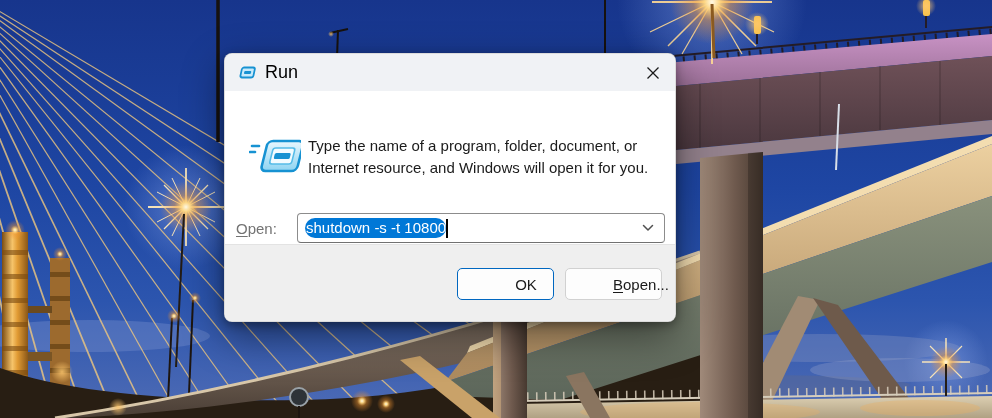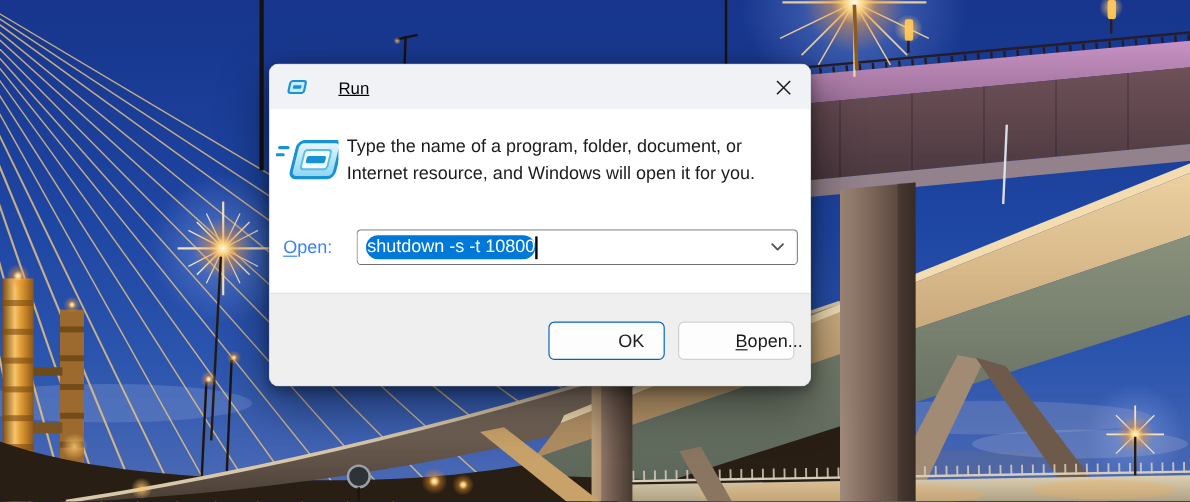--- a/index.html
+++ b/index.html
@@ -8,29 +8,29 @@
   .bg{position:absolute;inset:0;display:block;}
 
   
   .run-dialog{position:absolute;left:224px;top:53px;width:452px;height:269px;
     background:#fff;border-radius:8px;overflow:hidden;box-sizing:border-box;
     border:1px solid rgba(0,0,0,.14);
     box-shadow:0 14px 42px rgba(0,0,0,.48),0 3px 10px rgba(0,0,0,.32);}
   .titlebar{height:37px;background:#f0f2f5;display:flex;align-items:center;
     padding-left:13px;position:relative;}
   .app-icon{display:flex;}
-  .title{font-size:14px;color:#000;margin-left:26px;text-decoration:underline;}
+  .title{font-size:18px;color:#000;margin-left:9px;}
   .close-btn{position:absolute;right:0;top:0;width:45px;height:37px;background:none;
     border:none;display:flex;align-items:center;justify-content:center;padding:0;cursor:pointer;}
   .content{background:#fff;height:153px;box-sizing:border-box;padding-top:21px;}
-  .desc-row{display:flex;padding-left:5px;}
+  .desc-row{display:flex;padding-left:24px;margin-top:23px;}
   .big-icon{flex:0 0 52px;width:52px;margin-top:2px;}
   .desc{margin:0 0 0 7px;width:378px;font-size:15px;line-height:22px;color:#1b1b1b;}
   .open-row{display:flex;align-items:center;margin-top:28px;padding-left:11px;}
-  .open-label{font-size:15px;color:#3b82f6;flex:0 0 61px;width:61px;}
+  .open-label{font-size:15px;color:#737373;flex:0 0 61px;width:61px;}
   .accel{text-decoration:underline;text-underline-offset:2px;}
   .combobox{width:368px;height:30px;background:#fff;border:1px solid #8c8c8c;
     border-bottom-color:#717171;border-radius:4px;display:flex;align-items:center;
     padding-left:7px;box-sizing:border-box;cursor:text;}
   .sel-text{font-size:15px;color:#fff;background:#0078d7;padding:1px 0 2px 1px;white-space:pre;border-radius:10px;}
   .caret{width:2px;height:19px;background:#000;}
   .chevron{margin-left:auto;margin-right:10px;display:flex;cursor:pointer;}
   .footer{height:79px;background:#efefef;border-top:1px solid #e3e3e3;box-sizing:border-box;
     display:flex;justify-content:flex-end;gap:11px;padding:23px 13px 0 0;}
   .btn{width:97px;height:32px;border-radius:5px;background:#fdfdfd;border:1px solid #d1d1d1;

